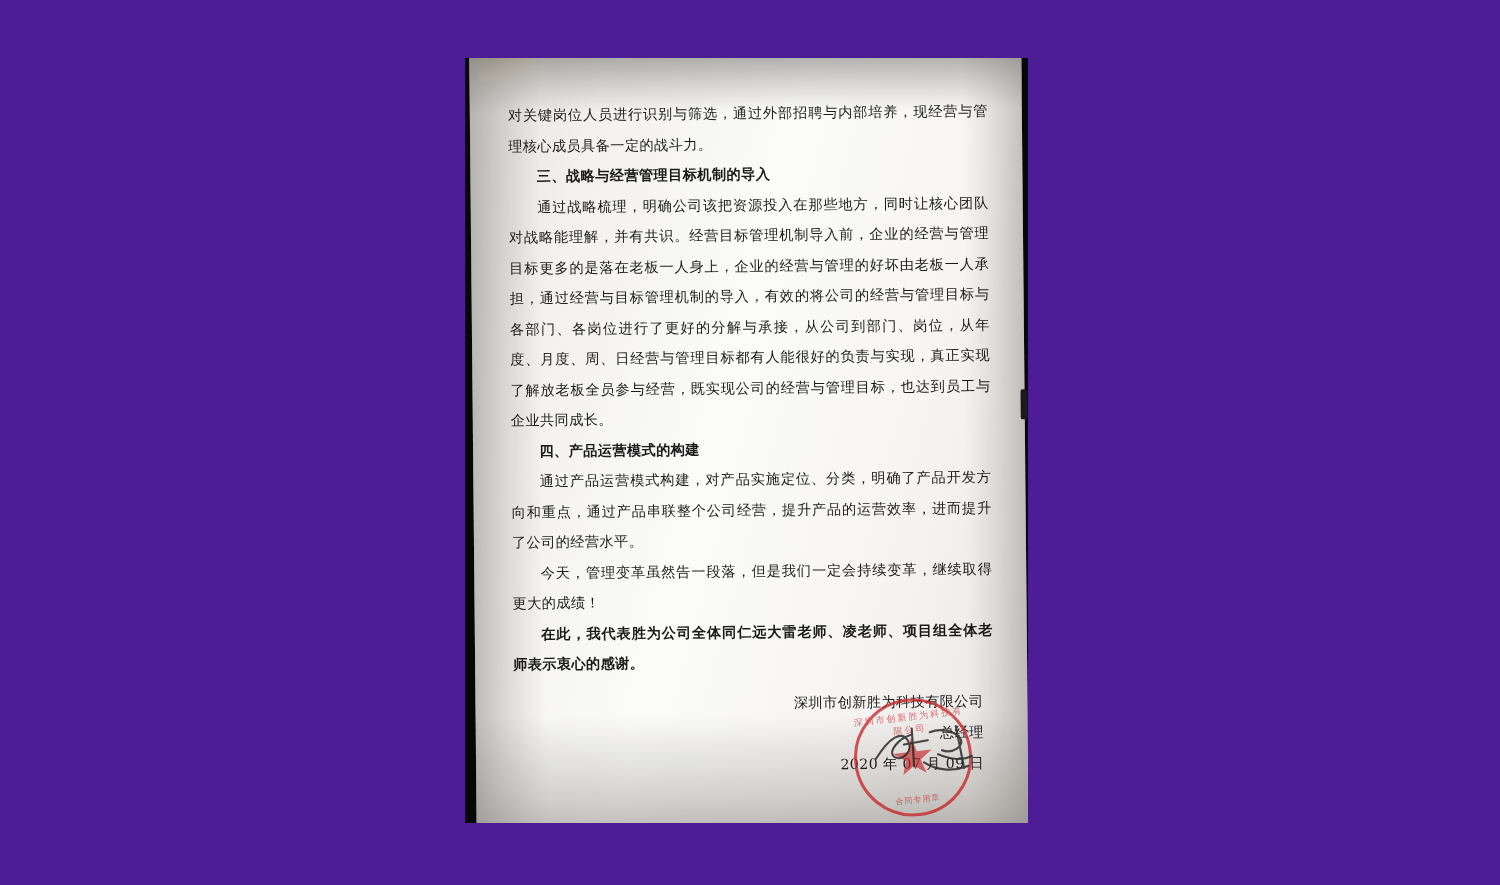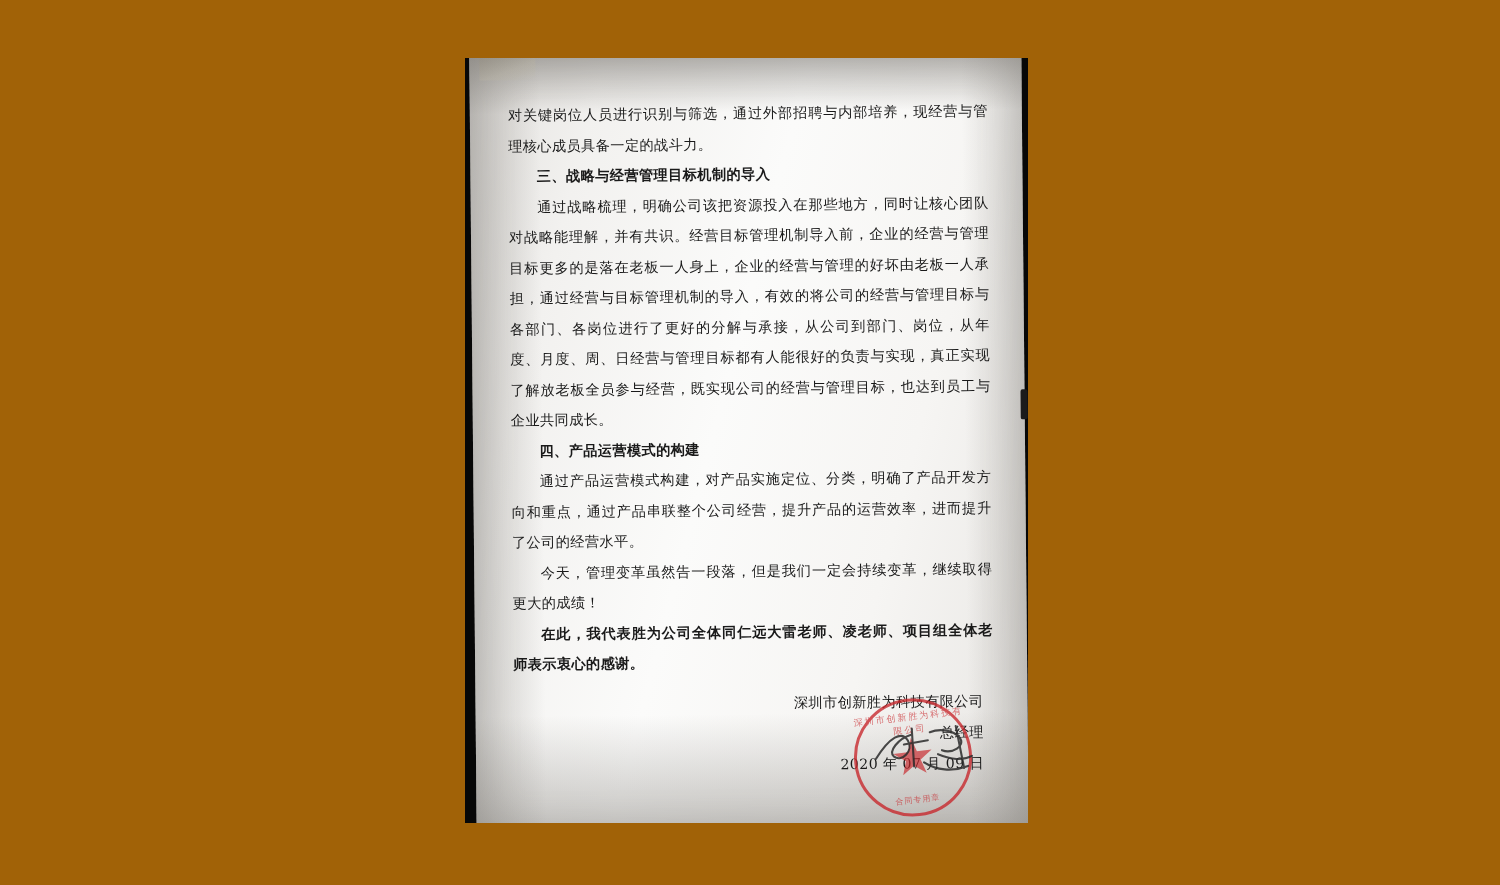--- a/index.html
+++ b/index.html
@@ -7,21 +7,21 @@
     padding: 0;
     background: #000000;
     width: 1500px;
     height: 885px;
     overflow: hidden;
   }
   #stage {
     position: relative;
     width: 1500px;
     height: 885px;
-    background: #a16207;
+    background: #4c1d95;
   }
   
   #photo {
     position: absolute;
     left: 465px;
     top: 58px;
     width: 563px;
     height: 765px;
     background: #070707;
     overflow: hidden;

